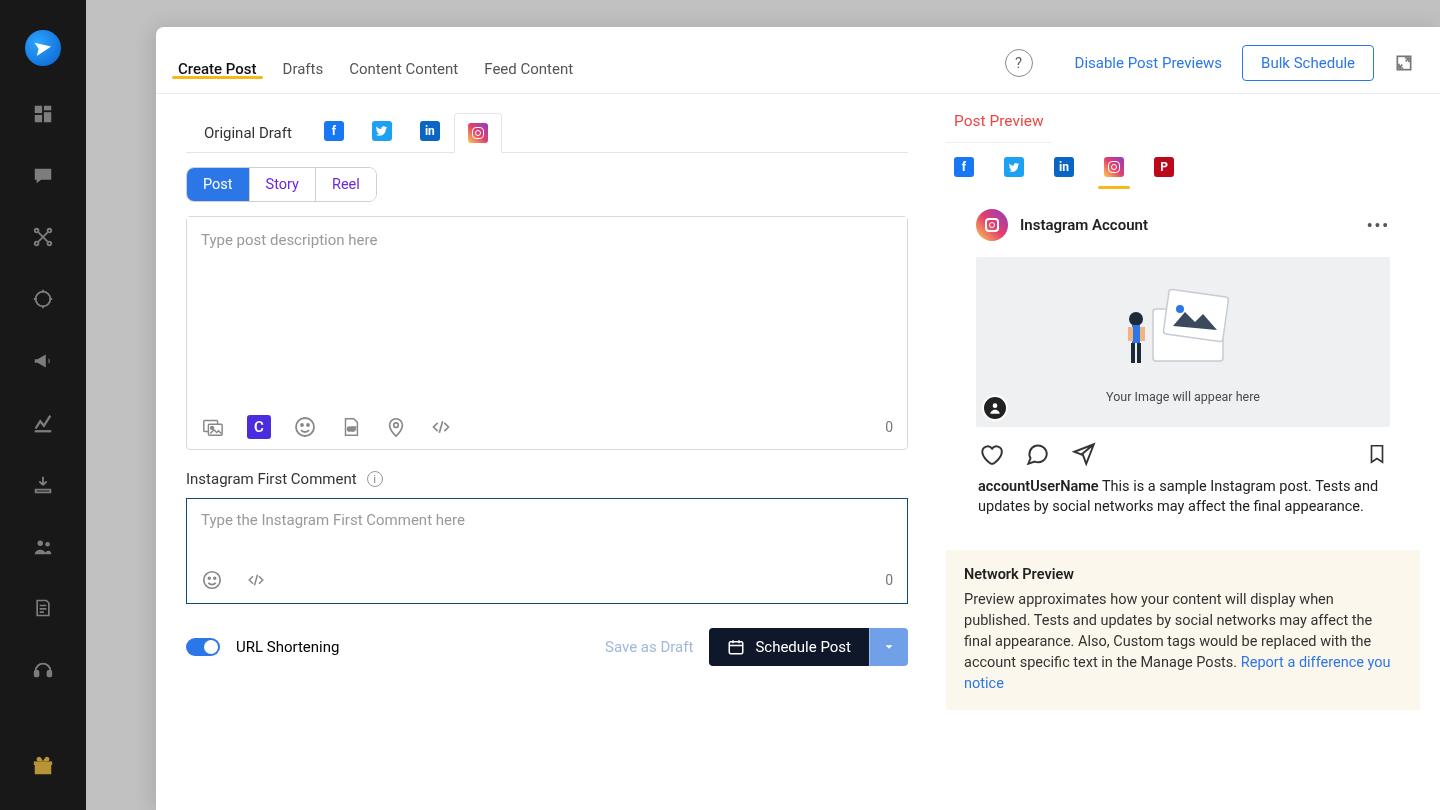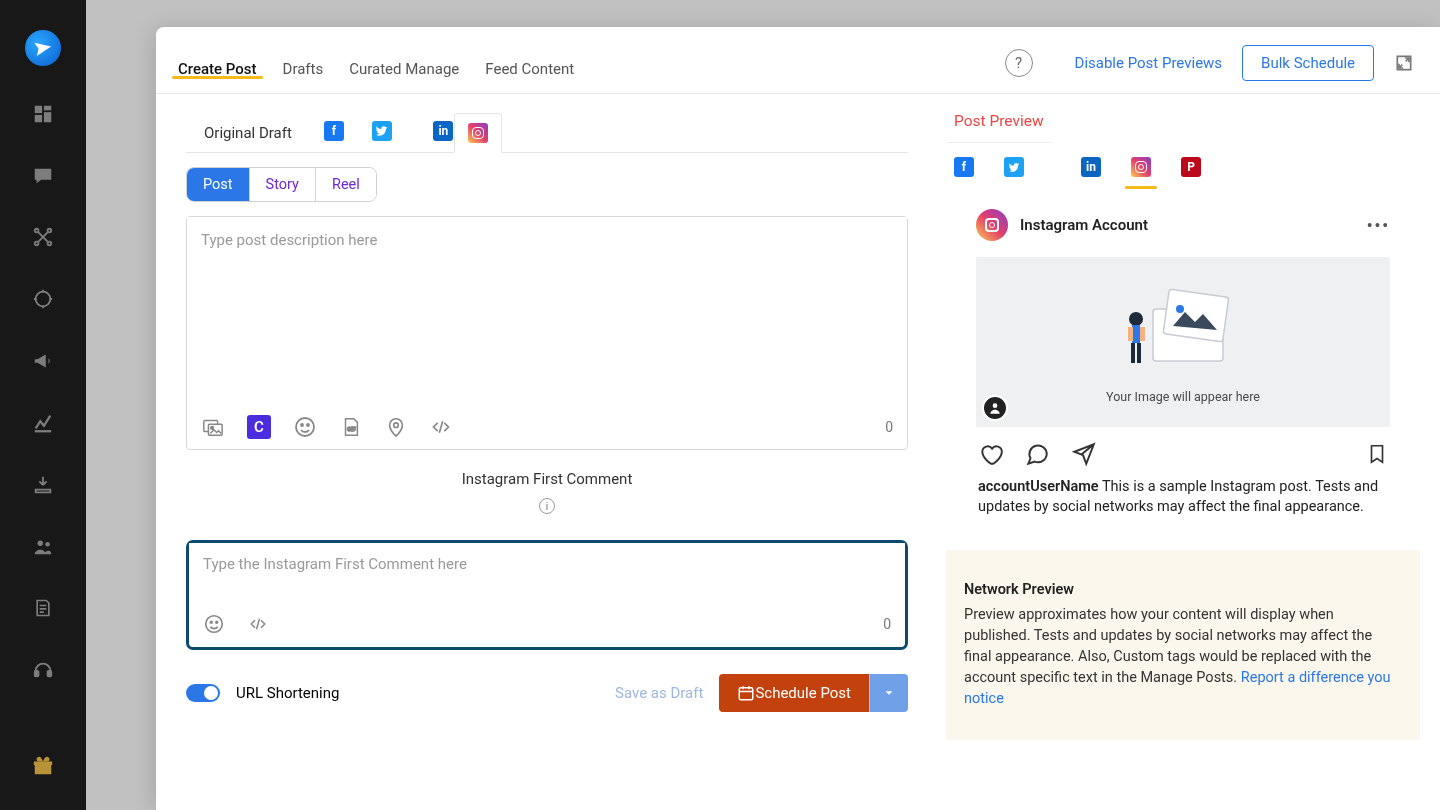--- a/index.html
+++ b/index.html
@@ -26,70 +26,70 @@
   .modal-body { flex:1; display:flex; overflow:hidden; }
   .left-panel { width: 780px; padding: 18px 28px 20px 30px; overflow:auto; }
   .right-panel { flex:1; padding: 14px 20px 20px 10px; display:flex; flex-direction:column; }
   .draft-row { display:flex; align-items:flex-end; border-bottom:1px solid #e5e5e5; }
   .draft-label { font-size:15px; color:#333; padding: 8px 18px 10px 18px; }
   .net-tab { width:48px; height:40px; display:flex; align-items:center; justify-content:center; cursor:pointer; border-bottom:2px solid transparent; }
   .net-tab.active { border:1px solid #e5e5e5; border-bottom:1px solid #fff; margin-bottom:-1px; border-top-left-radius:4px; border-top-right-radius:4px; }
   .net-icon { width:20px; height:20px; border-radius:3px; display:flex; align-items:center; justify-content:center; font-size:12px; font-weight:bold; color:#fff; }
   .ic-fb { background:#1877f2; }
   .ic-tw { background:#1da1f2; }
-  .ic-li { background:#0a66c2;margin-left:27px; }
+  .ic-li { background:#0a66c2; }
   .ic-ig { background: linear-gradient(45deg,#fdcb52,#e33f6b,#8b3cc9); color:#fff; }
   .ic-ig-inner { width:12px; height:12px; border:1.8px solid #fff; border-radius:4px; position:relative; }
   .ic-ig-inner::after { content:""; position:absolute; width:4px; height:4px; border:1.5px solid #fff; border-radius:50%; top:2px; left:2px; }
   .ic-pin { background:#bd081c; }
   .seg { display:inline-flex; margin-top:14px; border-radius:8px; overflow:hidden; border:1px solid #d0d0d0; }
   .seg button { border:none; background:#fff; padding:8px 16px; font-size:14.5px; color:#6d28d9; cursor:pointer; border-right:1px solid #d0d0d0; }
   .seg button:last-child{border-right:none;}
   .seg button.active { background:#2c77e7; color:#fff; }
   .post-box { margin-top:14px; border:1px solid #d9d9d9; border-radius:4px; background:#fff; display:flex; flex-direction:column; }
   .post-textarea { border:none; outline:none; resize:none; padding:14px; font-size:15px; min-height:190px; font-family:inherit; color:#333; }
   .post-textarea::placeholder { color:#9a9a9a; }
   .post-toolbar { display:flex; align-items:center; padding:8px 14px 10px; gap:22px; color:#888; }
   .tool { cursor:pointer; display:flex; align-items:center; justify-content:center; }
   .tool.canva { width:24px; height:24px; background:#4b2cdf; color:#fff; border-radius:3px; font-size:15px; font-weight:600; }
   .counter { margin-left:auto; font-size:14px; color:#777; }
-  .section-label { margin-top:20px; font-size:15px; color:#333; display:flex; align-items:center; gap:10px;flex-direction:column; }
+  .section-label { margin-top:20px; font-size:15px; color:#333; display:flex; align-items:center; gap:10px; }
   .info-dot { width:16px; height:16px; border:1.3px solid #999; border-radius:50%; font-size:10px; color:#777; display:flex; align-items:center; justify-content:center; }
-  .comment-box { margin-top:26px; border:3px solid #0c4a6e; border-radius:7px; }
+  .comment-box { margin-top:10px; border:1px solid #0c4a6e; border-radius:0; }
   .comment-textarea { border:none; outline:none; resize:none; padding:12px 14px; font-size:15px; width:100%; min-height:52px; font-family:inherit; }
   .comment-textarea::placeholder{ color:#9a9a9a; }
   .comment-toolbar { display:flex; align-items:center; padding:6px 14px 12px; gap:22px; color:#888; }
   .bottom-row { display:flex; align-items:center; margin-top:24px; gap:16px; }
   .toggle { width:34px; height:18px; background:#2c77e7; border-radius:10px; position:relative; cursor:pointer; }
   .toggle::after { content:""; position:absolute; right:2px; top:2px; width:14px; height:14px; background:#fff; border-radius:50%; }
   .url-label { font-size:15px; color:#000000; }
   .btn-ghost { margin-left:auto; color:#9fb8dd; font-size:15px; cursor:pointer; background:none; border:none; }
   .btn-schedule { display:flex; align-items:stretch; border-radius:4px; overflow:hidden; }
-  .btn-schedule-main { background:#c2410c; color:#fff; border:none; padding:10px 18px; font-size:15px; display:flex; align-items:center; cursor:pointer; }
+  .btn-schedule-main { background:#0f172a; color:#fff; border:none; padding:10px 18px; font-size:15px; display:flex; align-items:center; gap:10px; cursor:pointer; }
   .btn-schedule-drop { background:#6fa0e8; border:none; border-left:1px solid rgba(255,255,255,.35); color:#fff; padding:0 12px; cursor:pointer; display:flex; align-items:center; }
   .preview-title { font-size:15.5px; color:#ef4444; padding:4px 8px 12px; border-bottom:1px solid #eee; width:fit-content; }
   .preview-nets { display:flex; gap:30px; padding:14px 8px 4px; }
   .preview-nets .net-icon { width:20px; height:20px; cursor:pointer; }
   .pv-active { position:relative; }
   .pv-active::after { content:""; position:absolute; left:-6px; right:-6px; bottom:-12px; height:3px; background:#f5ba1a; border-radius:2px; }
   .ig-card { margin:28px 30px 10px 30px; background:#fff; }
   .ig-head { display:flex; align-items:center; gap:12px; }
   .ig-avatar { width:32px; height:32px; border-radius:50%; background:linear-gradient(45deg,#fdcb52,#e33f6b,#8b3cc9); display:flex; align-items:center; justify-content:center; }
   .ig-avatar .ic-ig-inner{ width:14px; height:14px; border-width:2px; }
   .ig-name { font-size:15px; font-weight:600; color:#222; }
   .ig-more { margin-left:auto; color:#555; letter-spacing:2px; cursor:pointer; font-weight:bold; }
   .ig-image { margin-top:16px; height:170px; background:#eef0f2; position:relative; border-radius:2px; display:flex; flex-direction:column; align-items:center; justify-content:center; }
   .ig-image-text { font-size:12.5px; color:#4a4a4a; margin-top:8px; }
   .ig-small-avatar { position:absolute; left:6px; bottom:6px; width:26px; height:26px; background:#222; border-radius:50%; border:2px solid #fff; display:flex; align-items:center; justify-content:center; }
   .ig-actions { display:flex; gap:20px; padding:14px 2px 10px; color:#333; }
   .ig-actions .save { margin-left:auto; }
   .ig-caption { font-size:14.5px; color:#222; line-height:1.4; padding:0 2px; }
   .ig-caption b { font-weight:600; }
   .ig-link { color:#2c77e7; display:block; margin-top:4px; cursor:pointer; font-size:14.5px; }
-  .notice { margin-top:22px; background:#fcf7ec; padding:31px 18px; border-radius:0; }
+  .notice { margin-top:22px; background:#fcf7ec; padding:16px 18px; border-radius:0; }
   .notice-title { font-weight:600; font-size:14.5px; color:#222; margin-bottom:6px; }
   .notice-body { font-size:14.5px; color:#333; line-height:1.45; }
   .notice-body a { color:#2c77e7; text-decoration:none; cursor:pointer; }
   .illus { position:relative; width:130px; height:100px; }
   svg { display:block; }
 </style>
 </head>
 <body>
 
 <div class="app">
@@ -172,21 +172,21 @@
         </svg>
     </div>
   </div>
 
   <div class="backdrop">
     <div class="modal">
       <div class="modal-header">
         <div class="tabs">
           <div class="tab active">Create Post</div>
           <div class="tab">Drafts</div>
-          <div class="tab">Curated Manage</div>
+          <div class="tab">Content Content</div>
           <div class="tab">Feed Content</div>
         </div>
         <div class="header-right">
           <div class="help-circle">?</div>
           <span class="link-blue">Disable Post Previews</span>
           <button class="btn-outline">Bulk Schedule</button>
           <span class="expand-icon">
             <svg width="20" height="20" viewBox="0 0 24 24" fill="none" stroke="currentColor" stroke-width="2">
                 <rect x="4" y="4" width="16" height="16"></rect>
                 <path d="M10 14l-4 4m0-5v5h5M14 10l4-4m0 5V6h-5"></path>

